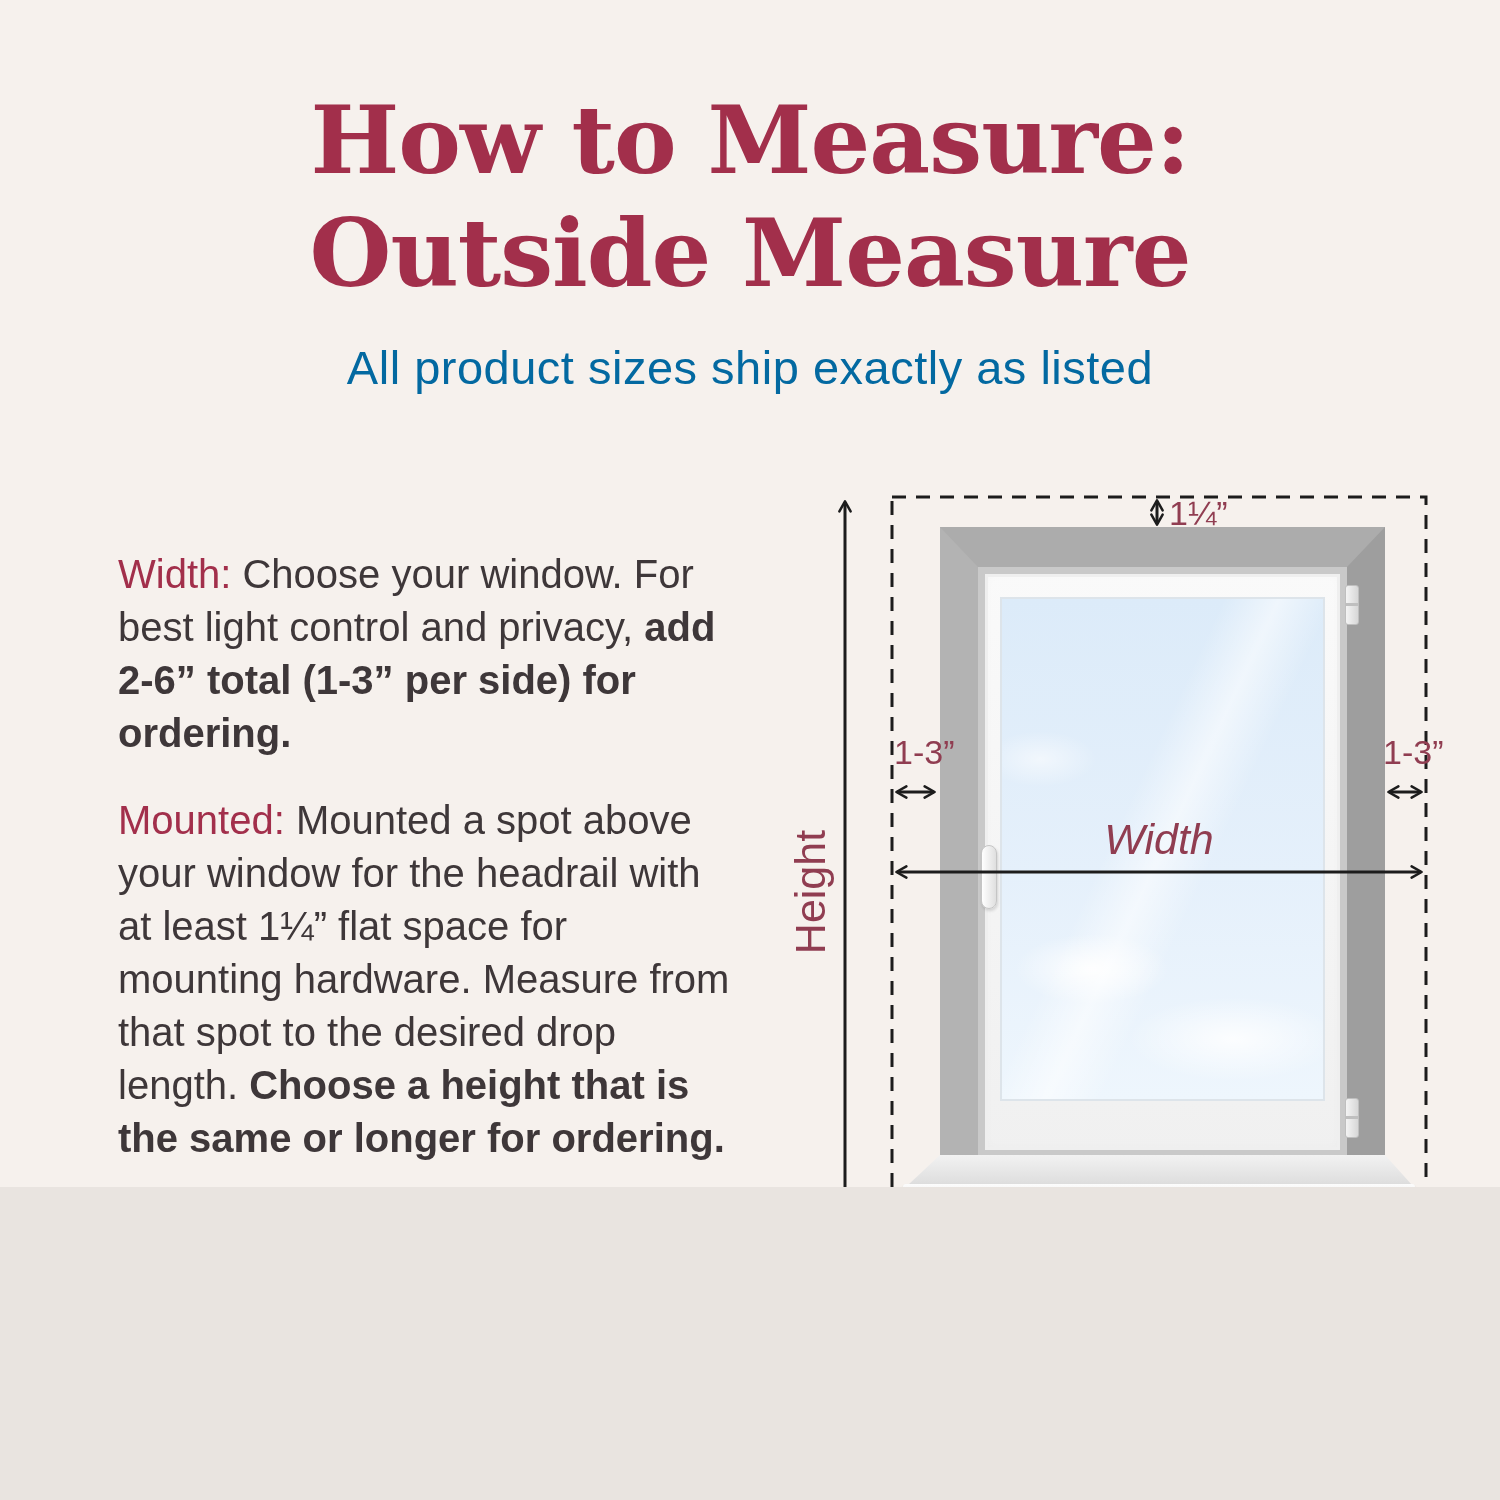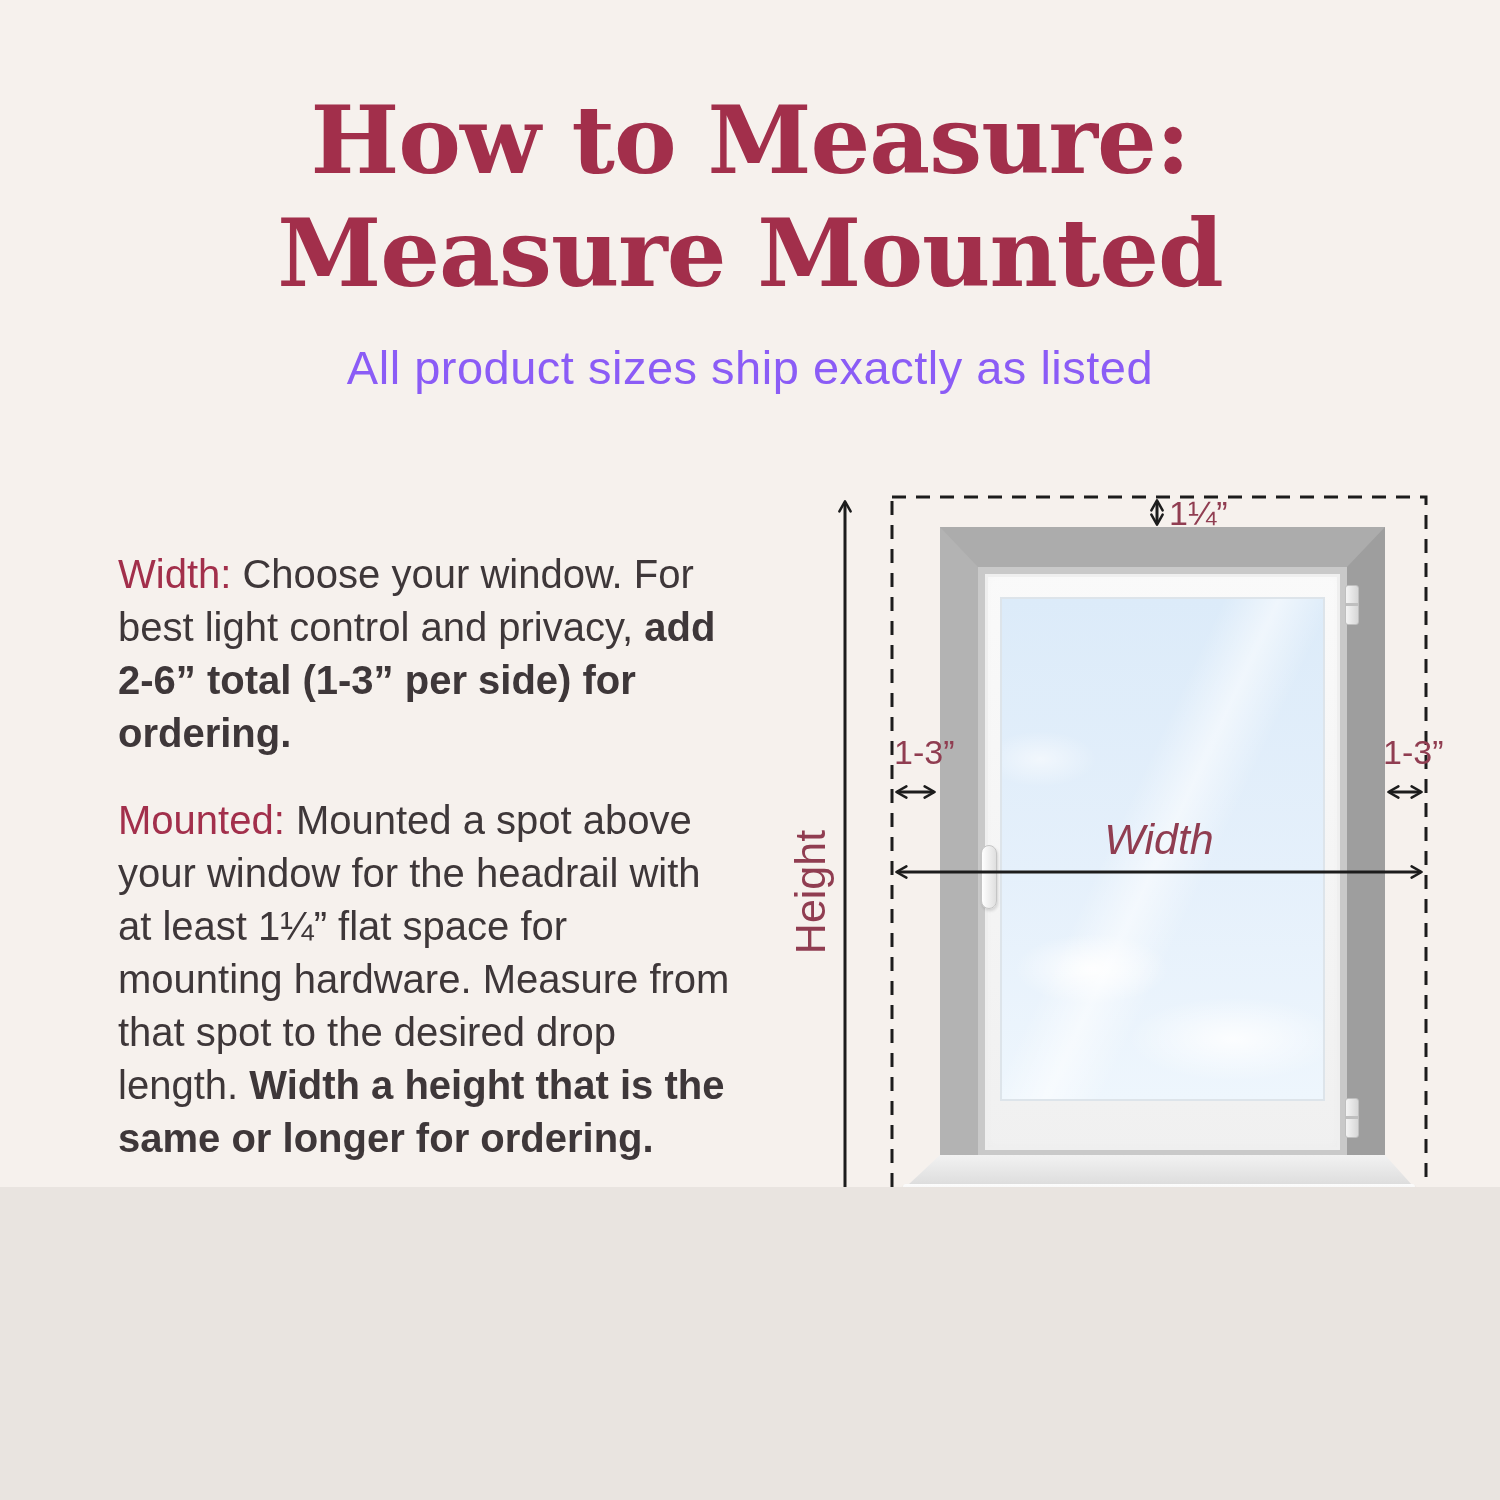--- a/index.html
+++ b/index.html
@@ -22,21 +22,21 @@
     line-height:113px;
     letter-spacing:-1px;
     color:#a22f4b;
   }
   .title-line { display:block; }
   .subtitle {
     position:absolute; left:0; top:340px; width:1500px;
     text-align:center;
     font-size:47px;
     letter-spacing:.5px;
-    color:#8b5cf6;
+    color:#0369a1;
   }
 
   
   .copy {
     position:absolute; left:118px; top:548px; width:618px;
     font-size:40px; line-height:53px; color:#3e3739;
   }
   .para + .para { margin-top:34px; }
   .lead { font-weight:400; color:#a22f4b; }
   .bold { font-weight:700; }
@@ -117,34 +117,34 @@
     box-shadow:inset 0 4px 0 #8c2c40;
   }
 </style>
 </head>
 <body>
 
 <div class="page">
 
   <h1 class="title">
     <span class="title-line">How to Measure:</span>
-    <span class="title-line">Measure Mounted</span>
+    <span class="title-line">Outside Measure</span>
   </h1>
   <p class="subtitle">All product sizes ship exactly as listed</p>
 
   <div class="copy">
     <p class="para">
       <span class="lead">Width:</span>
       <span>Choose your window. For best light control and privacy,</span>
       <span class="bold">add 2-6” total (1-3” per side) for ordering.</span>
     </p>
     <p class="para">
       <span class="lead">Mounted:</span>
       <span>Mounted a spot above your window for the headrail with at least 1¼” flat space for mounting hardware. Measure from that spot to the desired drop length.</span>
-      <span class="bold">Width a height that is the same or longer for ordering.</span>
+      <span class="bold">Choose a height that is the same or longer for ordering.</span>
     </p>
   </div>
 
   <div class="diagram">
 
     <div class="casing">
       <div class="win-frame">
         <div class="win-glass"></div>
       </div>
     </div>

